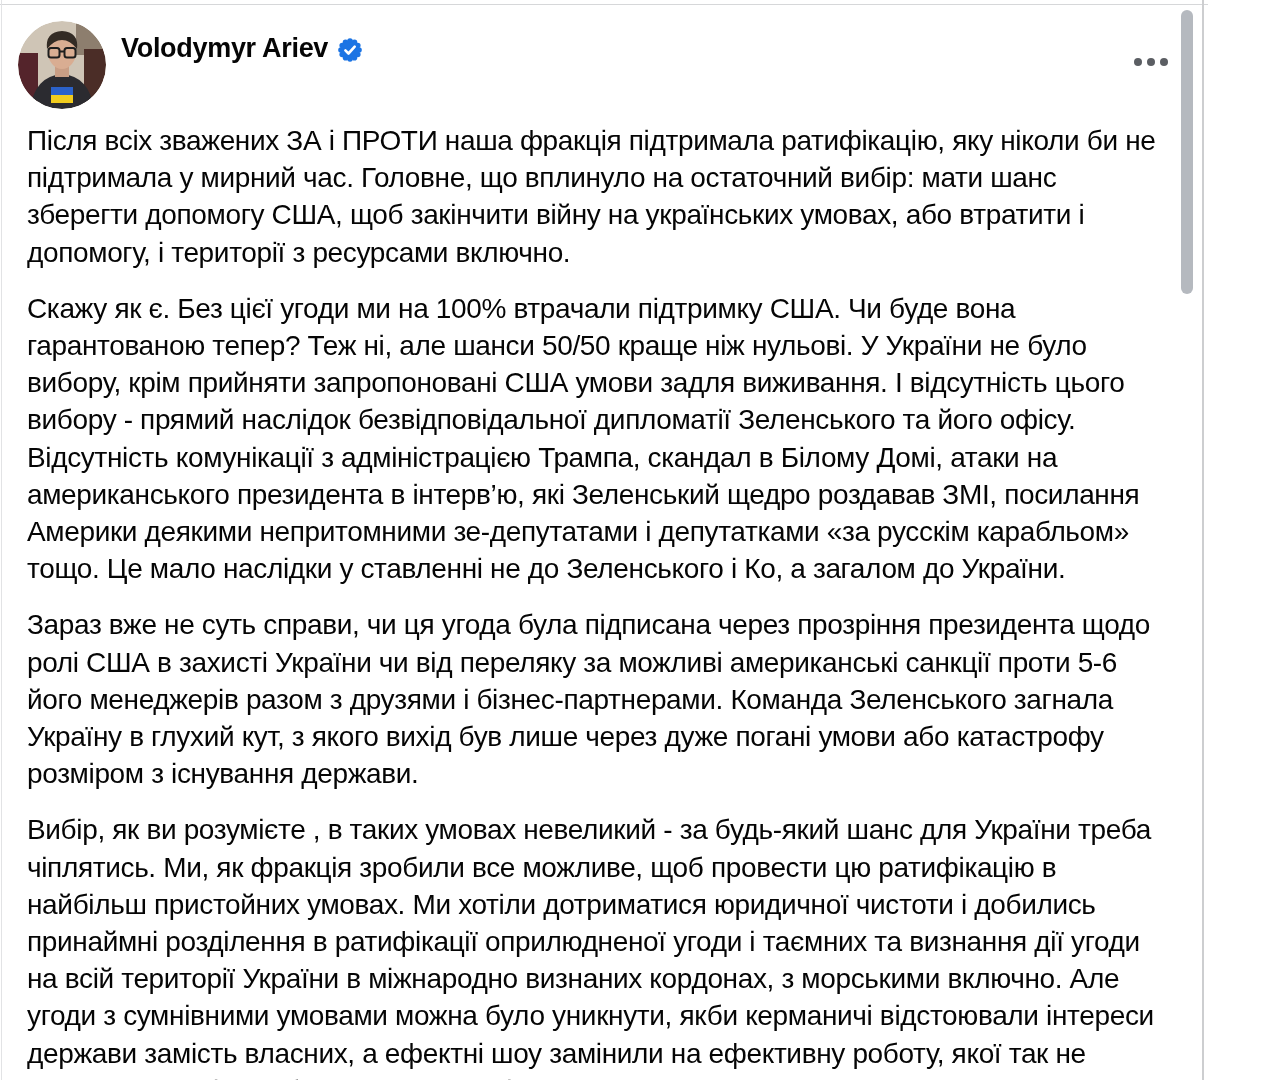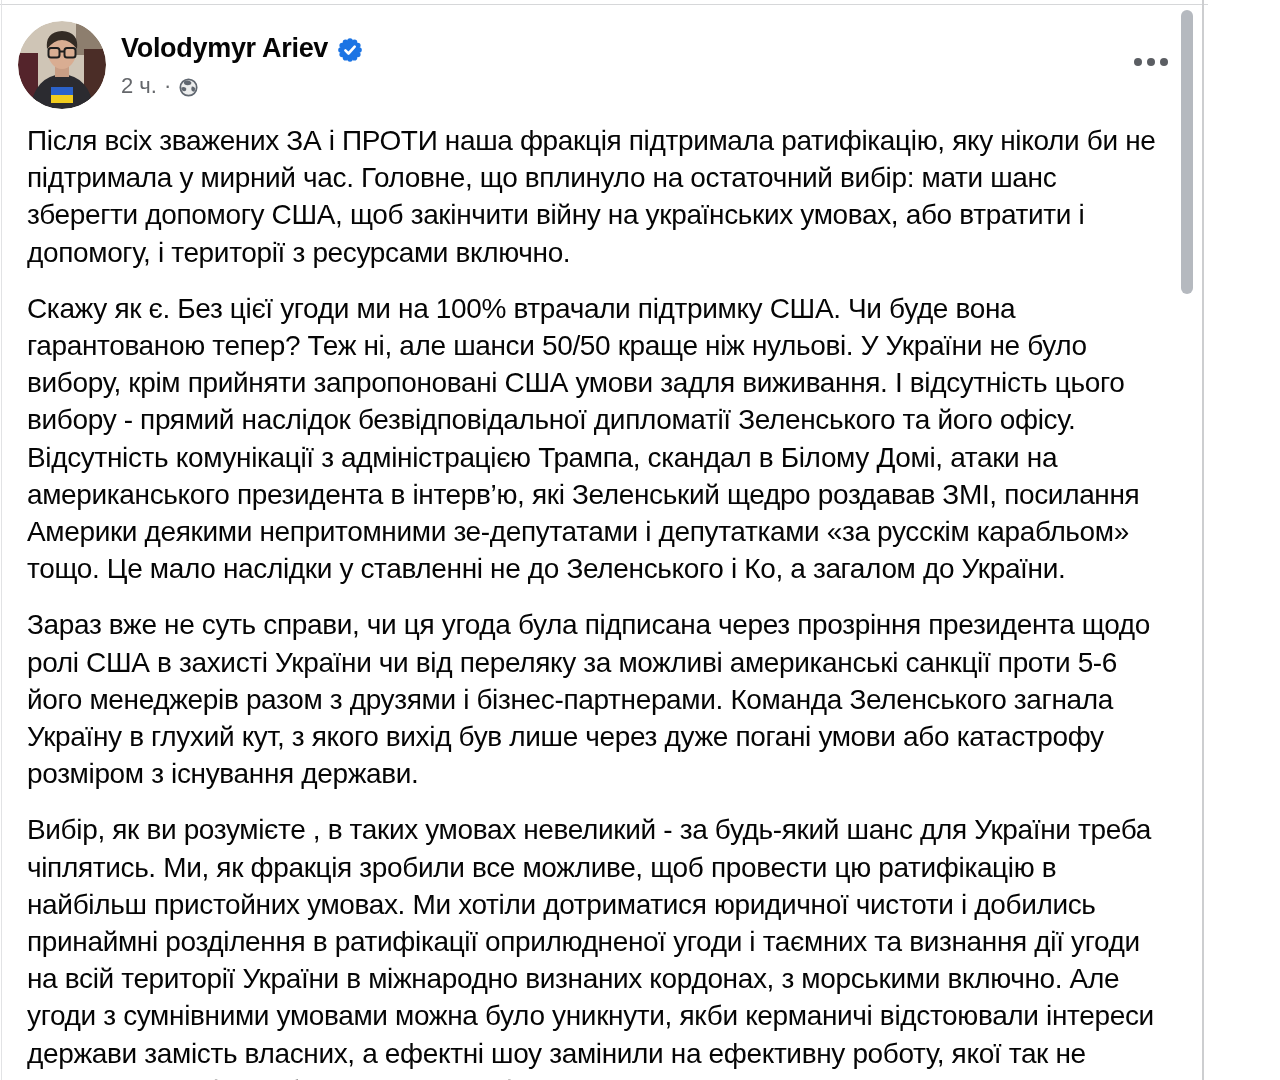--- a/index.html
+++ b/index.html
@@ -118,32 +118,20 @@
               <circle cx="8.5" cy="5.21" r="2.8"></circle>
                 <circle cx="13" cy="4" r="2.8"></circle>
               <circle cx="17.5" cy="5.21" r="2.8"></circle>
                 <circle cx="20.79" cy="8.5" r="2.8"></circle>
               <circle cx="13" cy="13" r="9.6"></circle>
             </g>
             <path d="M8.4 13.4 l3.1 3.1 l6.2 -6.8" stroke="#fff" stroke-width="2.6" fill="none" stroke-linecap="round" stroke-linejoin="round"></path>
           </svg>
         </span>
       </div>
-      <div class="meta-row">
-        <span class="meta-time">2 ч.</span>
-        <span class="meta-sep">·</span>
-        <span class="globe">
-          <svg width="21" height="21" viewBox="0 0 21 21">
-            <circle cx="10.5" cy="10.5" r="8.2" fill="#eceded" stroke="#606770" stroke-width="1.7"></circle>
-            <path d="M6 4.6 q3.2 -1.8 6.2 -0.4 q2 1.1 0.8 3 q-3.2 2 -6.2 0.4 q-1.6 -1.5 -0.8 -3 z" fill="#606770"></path>
-            <path d="M3.4 10.6 q2 -1.2 4 -0.1 q1.6 1.1 0.6 3.1 q-2 1.6 -4 -0.4 q-0.9 -1.3 -0.6 -2.6 z" fill="#606770"></path>
-            <path d="M13.8 9.4 q2.6 -0.2 3.3 2 q0.3 2.6 -1.9 3.3 q-2.2 -0.8 -1.9 -3 z" fill="#606770"></path>
-          </svg>
-        </span>
-      </div>
     </div>
   </div>
 
   <div class="content">
     <p>Після всіх зважених ЗА і ПРОТИ наша фракція підтримала ратифікацію, яку ніколи би не підтримала у мирний час. Головне, що вплинуло на остаточний вибір: мати шанс зберегти допомогу США, щоб закінчити війну на українських умовах, або втратити і допомогу, і території з ресурсами включно.</p>
     <p>Скажу як є. Без цієї угоди ми на 100% втрачали підтримку США. Чи буде вона гарантованою тепер? Теж ні, але шанси 50/50 краще ніж нульові. У України не було вибору, крім прийняти запропоновані США умови задля виживання. І відсутність цього вибору - прямий наслідок безвідповідальної дипломатії Зеленського та його офісу. Відсутність комунікації з адміністрацією Трампа, скандал в Білому Домі, атаки на американського президента в інтерв’ю, які Зеленський щедро роздавав ЗМІ, посилання Америки деякими непритомними зе-депутатами і депутатками «за русскім карабльом» тощо. Це мало наслідки у ставленні не до Зеленського і Ко, а загалом до України.</p>
     <p>Зараз вже не суть справи, чи ця угода була підписана через прозріння президента щодо ролі США в захисті України чи від переляку за можливі американські санкції проти 5-6 його менеджерів разом з друзями і бізнес-партнерами. Команда Зеленського загнала Україну в глухий кут, з якого вихід був лише через дуже погані умови або катастрофу розміром з існування держави.</p>
     <p>Вибір, як ви розумієте , в таких умовах невеликий - за будь-який шанс для України треба чіплятись. Ми, як фракція зробили все можливе, щоб провести цю ратифікацію в найбільш пристойних умовах. Ми хотіли дотриматися юридичної чистоти і добились принаймні розділення в ратифікації оприлюдненої угоди і таємних та визнання дії угоди на всій території України в міжнародно визнаних кордонах, з морськими включно. Але угоди з сумнівними умовами можна було уникнути, якби керманичі відстоювали інтереси держави замість власних, а ефектні шоу замінили на ефективну роботу, якої так не вистачає країні, яка бореться за своє існування.</p>
   </div>
 

